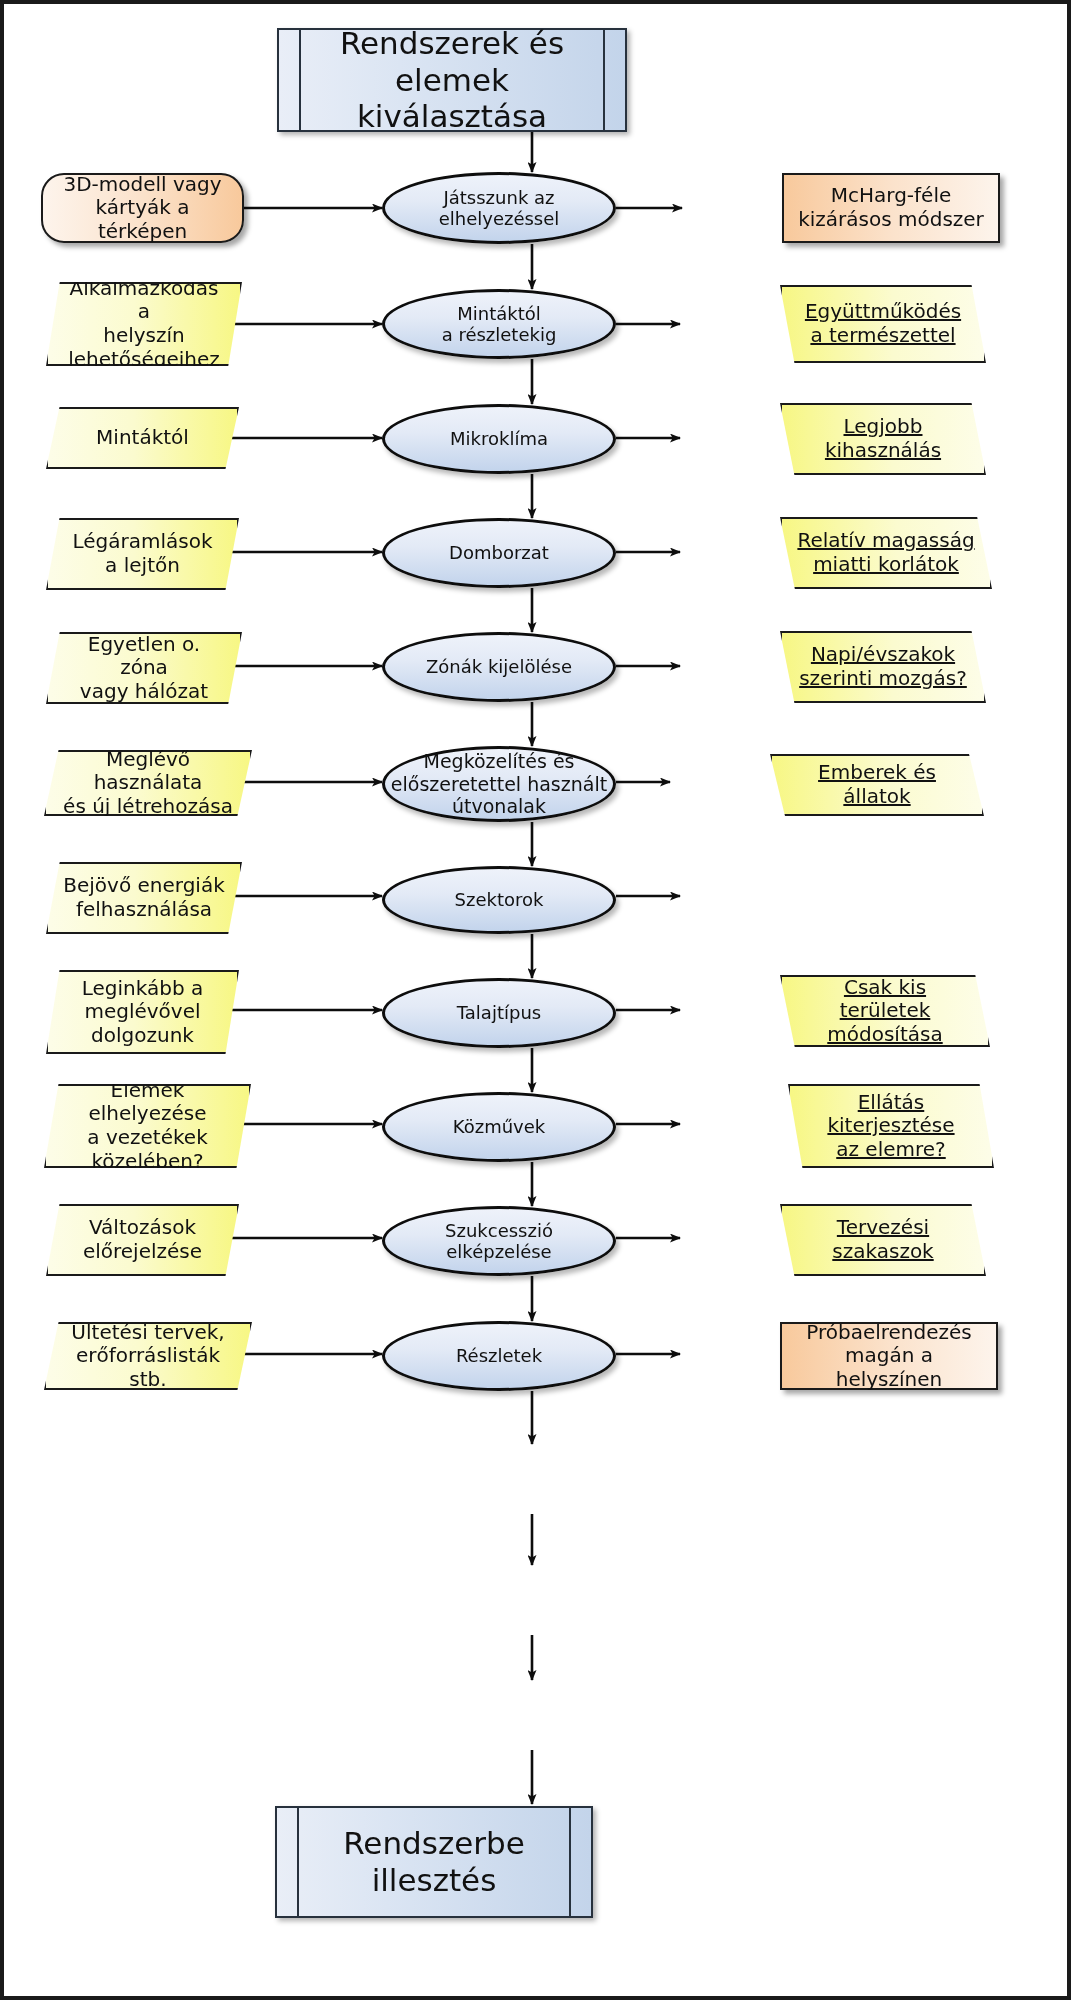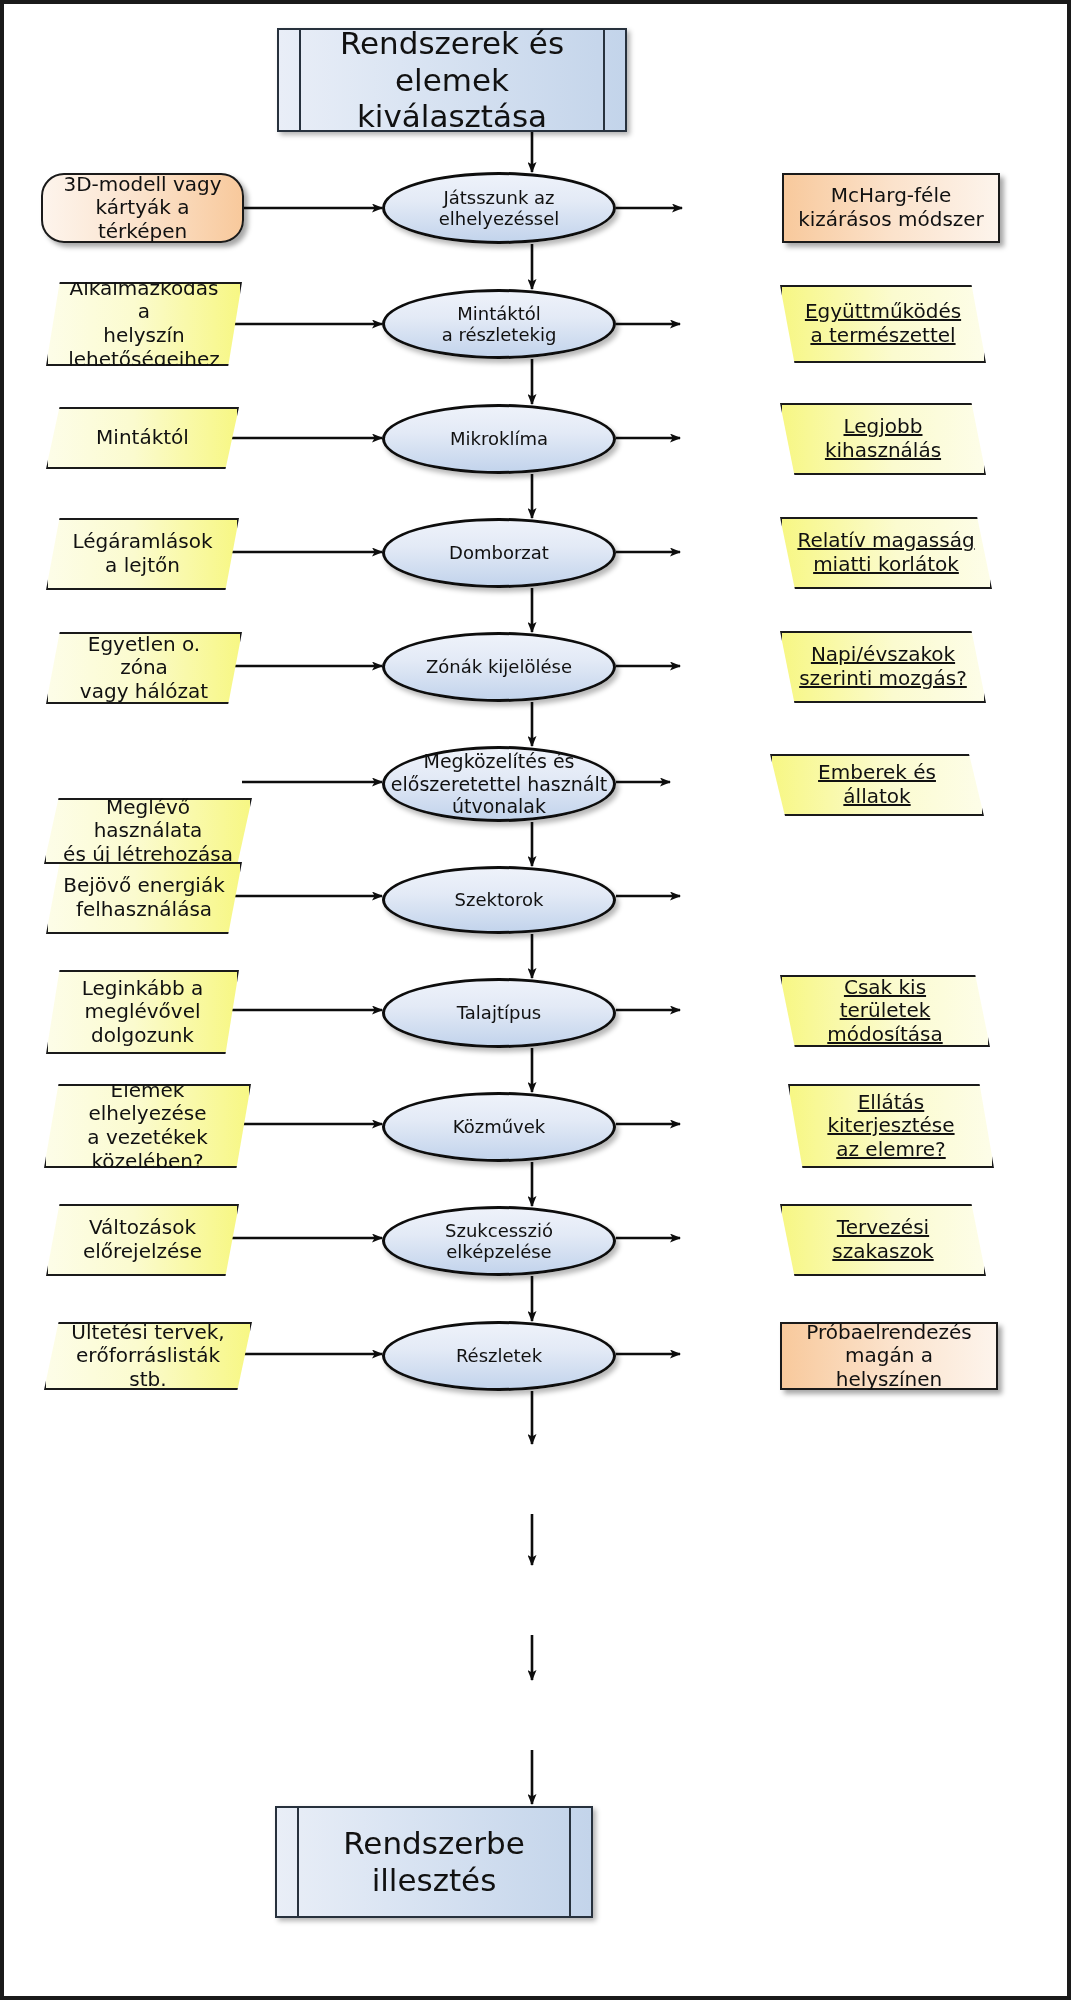--- a/index.html
+++ b/index.html
@@ -218,21 +218,21 @@
     <div class="node anno yellow-r slant-r" style="left:776px; top:627px; width:206px; height:72px;">
       <span>Napi/évszakok
 szerinti mozgás?</span>
     </div>
 
     <div class="node ell small" style="left:378px; top:742px; width:234px; height:76px;">
       <span>Megközelítés és
 előszeretettel használt
 útvonalak</span>
     </div>
-    <div class="node anno yellow slant-l" style="left:40px; top:746px; width:208px; height:66px;margin-top:48px;">
+    <div class="node anno yellow slant-l" style="left:40px; top:746px; width:208px; height:66px;">
       <span>Meglévő használata
 és új létrehozása</span>
     </div>
     <div class="node anno yellow-r slant-r" style="left:766px; top:750px; width:214px; height:62px;">
       <span>Emberek és állatok</span>
     </div>
 
     <div class="node ell" style="left:378px; top:862px; width:234px; height:68px;">
       <span>Szektorok</span>
     </div>

